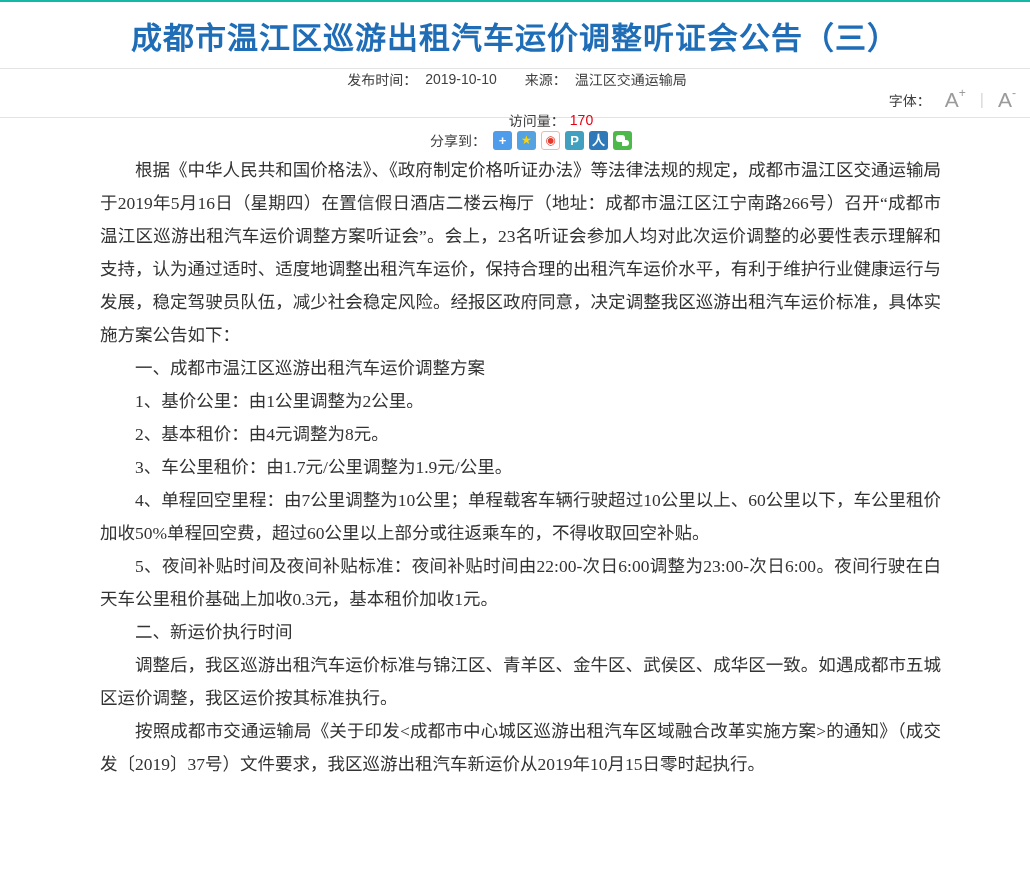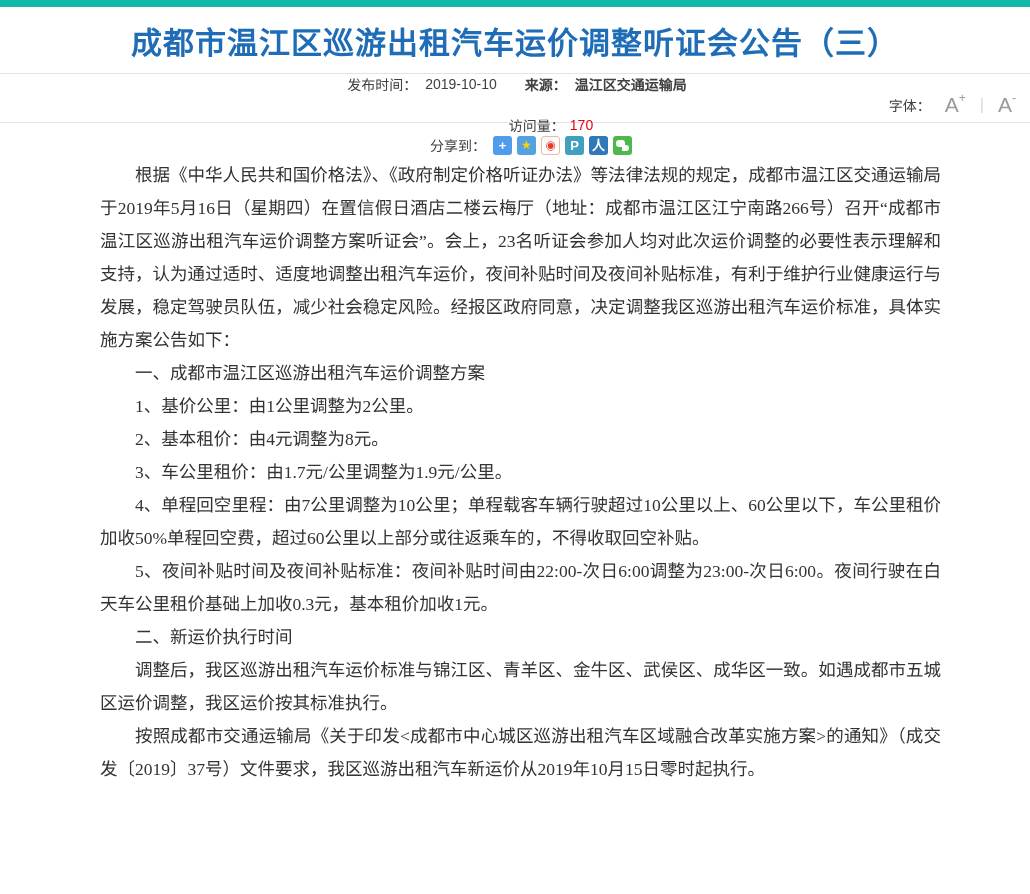--- a/index.html
+++ b/index.html
@@ -3,40 +3,40 @@
 <meta charset="utf-8">
 <style>
   * { box-sizing: border-box; }
   html, body { margin: 0; padding: 0; }
   body {
     width: 1030px; height: 894px; background: #ffffff;
     font-family: "Liberation Sans", "DejaVu Sans", sans-serif;
   }
   .page {
     width: 1030px; height: 861px; background: #fff;
-    border-top: 7px solid #14b8a6; overflow: hidden; position: relative;
+    border-top: 2px solid #14b8a6; overflow: hidden; position: relative;
   }
   
   .header { height: 66px; display: flex; align-items: center; justify-content: center; }
   .page-title {
     margin: 0; font-size: 31px; font-weight: 700;
     color: var(--title-blue, #1f6db6); letter-spacing: 1px; white-space: nowrap;
   }
   
   .meta-bar {
     height: 50px;
     border-top: 1px solid var(--divider, #e3e3e3);
     border-bottom: 1px solid var(--divider, #e3e3e3);
     display: flex; align-items: center;
     padding: 0 14px 0 18px;
     font-size: 14px; color: var(--meta-text, #404040); flex-direction: column;
   }
   .meta-group { display: flex; align-items: center; white-space: nowrap; }
   .meta-left .value { margin-left: 8px; }
-  .source-group { margin-left: 28px; font-weight: bold; }
+  .source-group { margin-left: 28px; }
   .meta-font { margin-left: auto; }
   .font-btn {
     color: #9b9b9b; font-size: 21px; line-height: 1; text-decoration: none;
     cursor: pointer; margin-left: 14px; display: inline-flex; align-items: flex-start;
   }
   .font-btn sup { font-size: 12px; line-height: 1; margin-top: -2px; }
   .font-sep { color: #d8d8d8; margin-left: 14px; font-size: 16px; }
   .meta-visits { margin-left: 68px; }
   .visits-value { color: var(--visits-red, #e60012); margin-left: 5px; }
   .meta-share { margin-left: 28px; }
@@ -131,21 +131,21 @@
             <i class="glyph" style="color: rgb(255, 255, 255);">人</i>
           </span>
           <span class="share-icon icon-share-wechat" title="微信" style="background: rgb(77, 185, 74);">
             <i class="glyph" style="color: rgb(255, 255, 255);"></i>
           </span>
         </span>
     </div>
   </div>
 
   <div class="article" id="article-body">
-      <p>根据《中华人民共和国价格法》、《政府制定价格听证办法》等法律法规的规定，成都市温江区交通运输局于2019年5月16日（星期四）在置信假日酒店二楼云梅厅（地址：成都市温江区江宁南路266号）召开“成都市温江区巡游出租汽车运价调整方案听证会”。会上，23名听证会参加人均对此次运价调整的必要性表示理解和支持，认为通过适时、适度地调整出租汽车运价，夜间补贴时间及夜间补贴标准，有利于维护行业健康运行与发展，稳定驾驶员队伍，减少社会稳定风险。经报区政府同意，决定调整我区巡游出租汽车运价标准，具体实施方案公告如下：</p>
+      <p>根据《中华人民共和国价格法》、《政府制定价格听证办法》等法律法规的规定，成都市温江区交通运输局于2019年5月16日（星期四）在置信假日酒店二楼云梅厅（地址：成都市温江区江宁南路266号）召开“成都市温江区巡游出租汽车运价调整方案听证会”。会上，23名听证会参加人均对此次运价调整的必要性表示理解和支持，认为通过适时、适度地调整出租汽车运价，保持合理的出租汽车运价水平，有利于维护行业健康运行与发展，稳定驾驶员队伍，减少社会稳定风险。经报区政府同意，决定调整我区巡游出租汽车运价标准，具体实施方案公告如下：</p>
       <p>一、成都市温江区巡游出租汽车运价调整方案</p>
       <p>1、基价公里：由1公里调整为2公里。</p>
       <p>2、基本租价：由4元调整为8元。</p>
       <p>3、车公里租价：由1.7元/公里调整为1.9元/公里。</p>
       <p>4、单程回空里程：由7公里调整为10公里；单程载客车辆行驶超过10公里以上、60公里以下，车公里租价加收50%单程回空费，超过60公里以上部分或往返乘车的，不得收取回空补贴。</p>
       <p>5、夜间补贴时间及夜间补贴标准：夜间补贴时间由22:00-次日6:00调整为23:00-次日6:00。夜间行驶在白天车公里租价基础上加收0.3元，基本租价加收1元。</p>
       <p>二、新运价执行时间</p>
       <p>调整后，我区巡游出租汽车运价标准与锦江区、青羊区、金牛区、武侯区、成华区一致。如遇成都市五城区运价调整，我区运价按其标准执行。</p>
       <p>按照成都市交通运输局《关于印发&lt;成都市中心城区巡游出租汽车区域融合改革实施方案&gt;的通知》（成交发〔2019〕37号）文件要求，我区巡游出租汽车新运价从2019年10月15日零时起执行。</p>
     </div>

